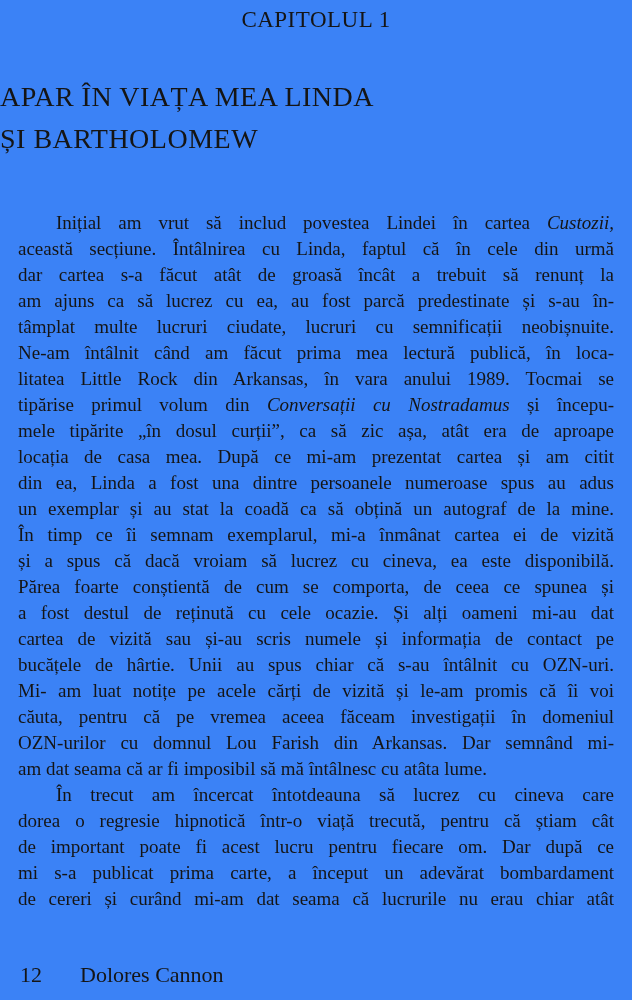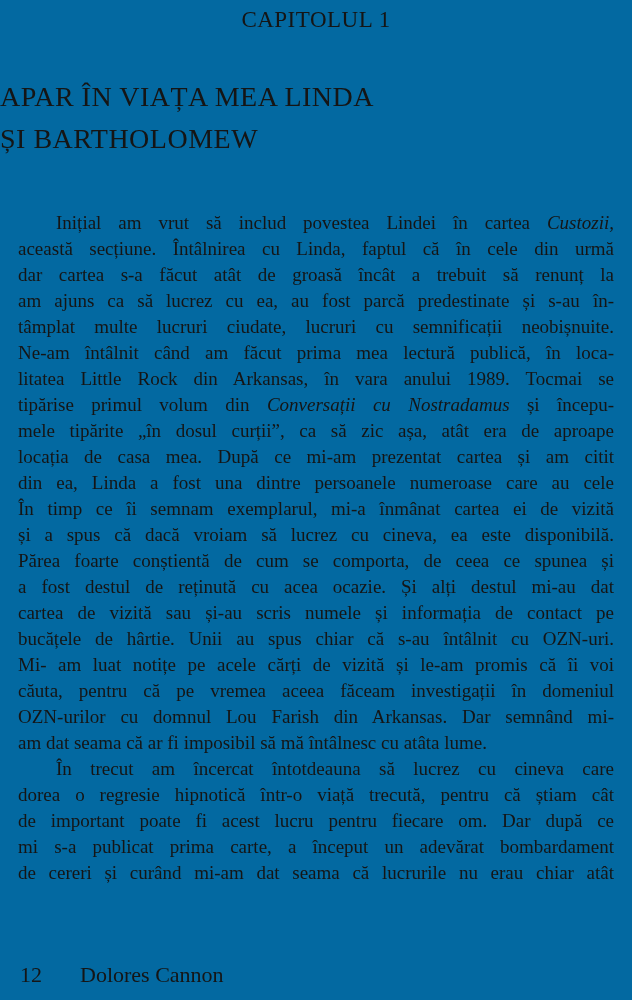--- a/index.html
+++ b/index.html
@@ -49,44 +49,45 @@
     position: absolute;
     top: 962px;
     left: 20px;
     font-size: 22px;
   }
   .page-footer .author { margin-left: 38px; }
 </style>
 </head>
 <body>
 
-<div class="page" style="background: #0369a1; color: rgb(21, 21, 21);">
+<div class="page" style="background: #3b82f6; color: rgb(21, 21, 21);">
   <div class="chapter-heading">CAPITOLUL 1</div>
 
   <div class="page-title">
     <div>APAR ÎN VIAȚA MEA LINDA</div>
     <div>ȘI BARTHOLOMEW</div>
   </div>
 
   <div class="body-text">
       <div class="line indent"><span>Inițial am vrut să includ povestea Lindei în cartea </span><span class="italic">Custozii,</span></div>
       <div class="line"><span>această secțiune. Întâlnirea cu Linda, faptul că în cele din urmă</span></div>
       <div class="line"><span>dar cartea s-a făcut atât de groasă încât a trebuit să renunț la</span></div>
       <div class="line"><span>am ajuns ca să lucrez cu ea, au fost parcă predestinate și s-au în-</span></div>
       <div class="line"><span>tâmplat multe lucruri ciudate, lucruri cu semnificații neobișnuite.</span></div>
       <div class="line"><span>Ne-am întâlnit când am făcut prima mea lectură publică, în loca-</span></div>
       <div class="line"><span>litatea Little Rock din Arkansas, în vara anului 1989. Tocmai se</span></div>
       <div class="line"><span>tipărise primul volum din </span><span class="italic">Conversații cu Nostradamus</span><span> și începu-</span></div>
       <div class="line"><span>mele tipărite „în dosul curții”, ca să zic așa, atât era de aproape</span></div>
       <div class="line"><span>locația de casa mea. După ce mi-am prezentat cartea și am citit</span></div>
-      <div class="line"><span>din ea, Linda a fost una dintre persoanele numeroase care au cele</span></div>
+      <div class="line"><span>din ea, Linda a fost una dintre persoanele numeroase spus au adus</span></div>
+      <div class="line"><span>un exemplar și au stat la coadă ca să obțină un autograf de la mine.</span></div>
       <div class="line"><span>În timp ce îi semnam exemplarul, mi-a înmânat cartea ei de vizită</span></div>
       <div class="line"><span>și a spus că dacă vroiam să lucrez cu cineva, ea este disponibilă.</span></div>
       <div class="line"><span>Părea foarte conștientă de cum se comporta, de ceea ce spunea și</span></div>
-      <div class="line"><span>a fost destul de reținută cu acea ocazie. Și alți destul mi-au dat</span></div>
+      <div class="line"><span>a fost destul de reținută cu cele ocazie. Și alți oameni mi-au dat</span></div>
       <div class="line"><span>cartea de vizită sau și-au scris numele și informația de contact pe</span></div>
       <div class="line"><span>bucățele de hârtie. Unii au spus chiar că s-au întâlnit cu OZN-uri.</span></div>
       <div class="line"><span>Mi- am luat notițe pe acele cărți de vizită și le-am promis că îi voi</span></div>
       <div class="line"><span>căuta, pentru că pe vremea aceea făceam investigații în domeniul</span></div>
       <div class="line"><span>OZN-urilor cu domnul Lou Farish din Arkansas. Dar semnând mi-</span></div>
       <div class="line flush"><span>am dat seama că ar fi imposibil să mă întâlnesc cu atâta lume.</span></div>
       <div class="line indent"><span>În trecut am încercat întotdeauna să lucrez cu cineva care</span></div>
       <div class="line"><span>dorea o regresie hipnotică într-o viață trecută, pentru că știam cât</span></div>
       <div class="line"><span>de important poate fi acest lucru pentru fiecare om. Dar după ce</span></div>
       <div class="line"><span>mi s-a publicat prima carte, a început un adevărat bombardament</span></div>

